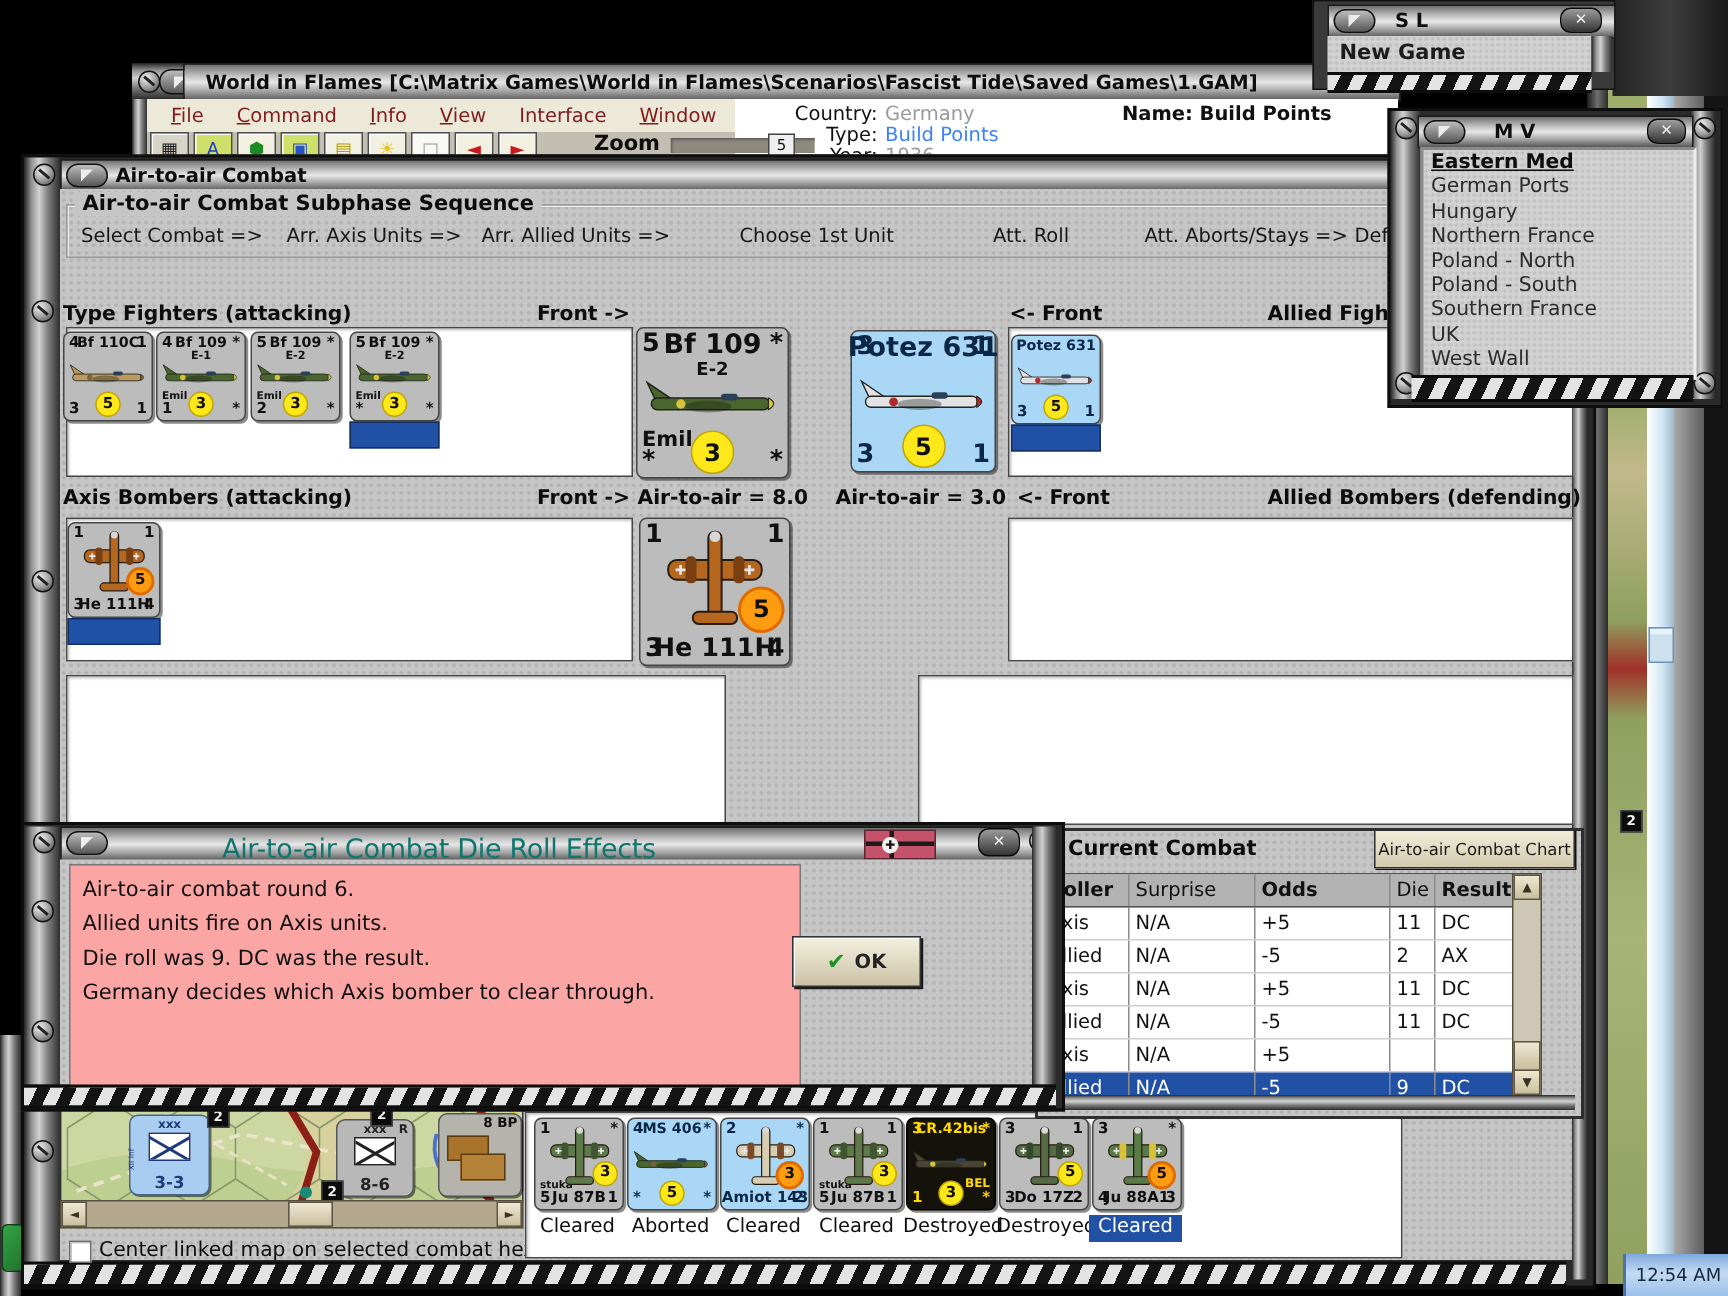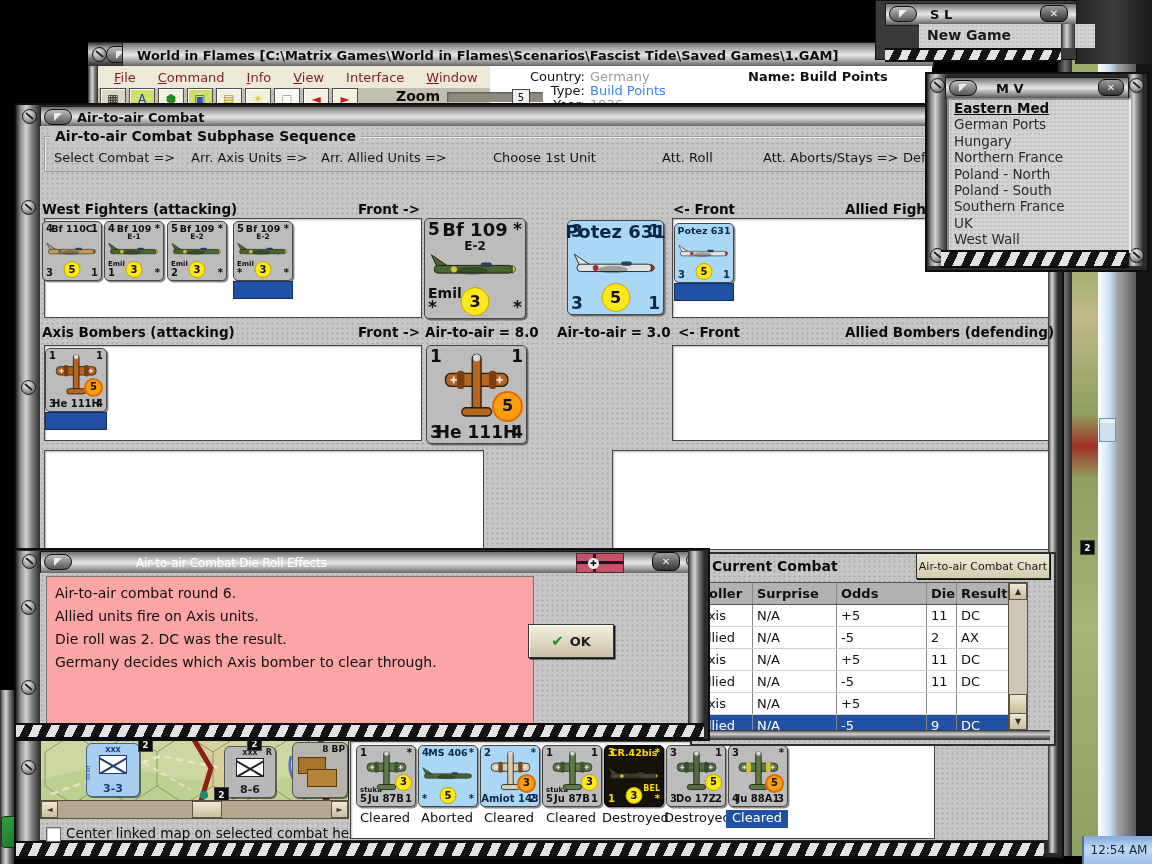--- a/index.html
+++ b/index.html
@@ -146,21 +146,21 @@
   <span class="a tbt" style="left:396px;top:88px;font-size:14px">Zoom</span>
   <div class="a" style="left:447px;top:92px;width:96px;height:10px;background:#8e8a7e;box-shadow:inset 1px 1px 2px #555"></div>
   <div class="a" style="left:512px;top:89px;width:16px;height:14px;background:#efefef;border:1px solid #444;font-size:10px;display:flex;align-items:center;justify-content:center">5</div>
 
   <div class="a" style="left:875px;top:0;width:200px;height:58px;background:#3a3a3a;border:1px solid #101010"></div>
   <div class="a tb" style="left:885px;top:3px;width:190px;height:21px">
     <span class="tbt" style="padding-left:44px">S L</span>
   </div>
   <div class="mbtn" style="left:889px;top:6px;width:26px;height:14px"></div>
   <div class="xbtn" style="left:1040px;top:5px;width:26px;height:15px"></div>
-  <div class="a speck2" style="left:919px;top:24px;width:176px;height:24px">
+  <div class="a speck2" style="left:885px;top:24px;width:176px;height:24px">
     <span class="a" style="left:8px;top:3px;font-weight:bold;font-size:14px;color:#1c1c1c">New Game</span>
   </div>
   <div class="a vm" style="left:1061px;top:24px;width:14px;height:24px"></div>
   <div class="a hz" style="left:885px;top:48px;width:176px;height:10px"></div>
 
   <div class="a" style="left:14px;top:103px;width:1046px;height:752px;background:#2a2a2a;border:2px solid #0e0e0e"></div>
   <div class="a vm" style="left:16px;top:105px;width:24px;height:748px"></div>
   <div class="screw" style="left:21px;top:200px"></div>
   <div class="screw" style="left:21px;top:380px"></div>
   <div class="screw" style="left:21px;top:560px"></div>
@@ -177,21 +177,21 @@
   <div class="a" style="left:44px;top:136px;width:1000px;height:34px;border:1px solid #9a9a9a;box-shadow:inset 1px 1px 0 #eee"></div>
   <span class="lbl" style="left:50px;top:128px;background:#c6c6c6;padding:0 5px;font-size:14px">Air-to-air Combat Subphase Sequence</span>
   <span class="step" style="left:54px;top:150px">Select Combat =&gt;</span>
   <span class="step" style="left:191px;top:150px">Arr. Axis Units =&gt;</span>
   <span class="step" style="left:321px;top:150px">Arr. Allied Units =&gt;</span>
   <span class="step" style="left:493px;top:150px">Choose 1st Unit</span>
   <span class="step" style="left:662px;top:150px">Att. Roll</span>
   <span class="step" style="left:763px;top:150px">Att. Aborts/Stays =&gt;</span>
   <span class="step" style="left:903px;top:150px">Def.</span>
 
-  <span class="lbl" style="left:42px;top:201px">West Fighters (attacking)</span>
+  <span class="lbl" style="left:42px;top:201px">Type Fighters (attacking)</span>
   <span class="lbl" style="left:358px;top:201px">Front -&gt;</span>
   <span class="lbl" style="left:673px;top:201px">&lt;- Front</span>
   <span class="lbl" style="left:845px;top:201px">Allied Fighters (defending)</span>
 
   <div class="wbox" style="left:44px;top:218px;width:376px;height:98px"></div>
   <div class="wbox" style="left:672px;top:218px;width:375px;height:98px"></div>
 
   <span class="lbl" style="left:42px;top:324px">Axis Bombers (attacking)</span>
   <span class="lbl" style="left:358px;top:324px">Front -&gt;</span>
   <span class="lbl" style="left:425px;top:324px">Air-to-air = 8.0</span>
@@ -572,23 +572,23 @@
     </div>
 
   <div class="a speck" style="left:690px;top:552px;width:362px;height:190px;border:2px solid #2e2e2e"></div>
   <span class="lbl" style="left:712px;top:558px;font-size:14px">Current Combat</span>
   <div class="a" style="left:916px;top:553px;width:132px;height:24px;background:linear-gradient(180deg,#f0ecd8,#d4cbb0);border:1px solid #2e2e2e;box-shadow:1px 1px 0 #111;display:flex;align-items:center;justify-content:center">
     <span style="font-size:11px;color:#1a1a1a">Air-to-air Combat Chart</span>
   </div>
   <div class="a" style="left:694px;top:582px;width:314px;height:147px;background:#fff;border:1px solid #555">
     <div id="cc-head" style="display:flex;background:#b2b2b2;border-bottom:1px solid #555">
         <div class="cell" style="width: 53px; font-weight: bold;">Roller</div>
-        <div class="cell" style="width: 79px; font-weight: bold;">Surprise</div>
+        <div class="cell" style="width: 79px; font-weight: normal;">Surprise</div>
         <div class="cell" style="width: 85px; font-weight: bold;">Odds</div>
-        <div class="cell" style="width: 25px; font-weight: bold;">Die</div>
+        <div class="cell" style="width: 25px; font-weight: normal;">Die</div>
         <div class="cell" style="width: 47px; font-weight: bold;">Result</div>
       </div>
     <div id="cc-rows">
         <div style="display: flex; border-bottom: 1px solid rgb(207, 207, 207);">
           <div class="cell" style="width: 53px;">Axis</div>
           <div class="cell" style="width: 79px;">N/A</div>
           <div class="cell" style="width: 85px;">+5</div>
           <div class="cell" style="width: 25px;">11</div>
           <div class="cell" style="width: 47px;">DC</div>
         </div>
@@ -630,38 +630,38 @@
       </div>
   </div>
   <div class="a" style="left:1008px;top:582px;width:18px;height:147px;background:#cfc7b5;border:1px solid #55503e"></div>
   <div class="sbtn" style="left:1009px;top:583px;width:16px;height:15px">▲</div>
   <div class="sbtn" style="left:1009px;top:713px;width:16px;height:15px">▼</div>
   <div class="a" style="left:1009px;top:694px;width:16px;height:18px;background:linear-gradient(180deg,#efe8d2,#c9bf9f);border:1px solid #5e5545"></div>
   <div class="a hmv" style="left:692px;top:730px;width:358px;height:10px"></div>
 
   <div class="a" style="left:14px;top:548px;width:692px;height:189px;background:#2a2a2a;border:2px solid #0e0e0e"></div>
   <div class="a tb" style="left:40px;top:551px;width:648px;height:22px"></div>
-  <span class="a" style="left:136px;top:556px;font-size:12px;color:#ffffff;letter-spacing:-0.2px;white-space:nowrap">Air-to-air Combat Die Roll Effects</span>
+  <span class="a" style="left:148px;top:556px;font-size:18px;color:#0f766e;letter-spacing:-0.2px;white-space:nowrap">Air-to-air Combat Die Roll Effects</span>
   <div class="a vm" style="left:16px;top:551px;width:24px;height:172px"></div>
   <div class="screw" style="left:21px;top:600px"></div>
   <div class="screw" style="left:21px;top:680px"></div>
   <div class="screw" style="left:22px;top:554px"></div>
   <div class="mbtn" style="left:44px;top:554px;width:26px;height:14px"></div>
   <div class="flag" style="left:576px;top:553px;width:46px;height:18px">
     <div class="fh"></div>
       <div class="fv"></div>
       <div class="fc">✚</div>
   </div>
   <div class="xbtn" style="left:652px;top:552px;width:26px;height:17px"></div>
   <div class="screw" style="left:686px;top:553px"></div>
   <div class="a speck" style="left:40px;top:573px;width:648px;height:150px"></div>
   <div class="a" style="left:46px;top:576px;width:470px;height:140px;background:#fca5a5;border:1px solid #777;padding:5px 8px;font-size:14px;line-height:23px;color:#101010">
     <div>Air-to-air combat round 6.</div>
     <div>Allied units fire on Axis units.</div>
-    <div>Die roll was 2.  DC was the result.</div>
+    <div>Die roll was 9.  DC was the result.</div>
     <div>Germany decides which Axis bomber to clear through.</div>
   </div>
   <div class="okb" style="left:528px;top:624px;width:84px;height:32px">
     <span>OK</span>
   </div>
   <div class="a vm" style="left:688px;top:551px;width:16px;height:172px"></div>
   <div class="a hz" style="left:16px;top:723px;width:688px;height:12px"></div>
 
   <div class="a" style="left:925px;top:72px;width:220px;height:196px;background:#2a2a2a;border:2px solid #0e0e0e"></div>
   <div class="a vm" style="left:927px;top:74px;width:20px;height:192px"></div>

